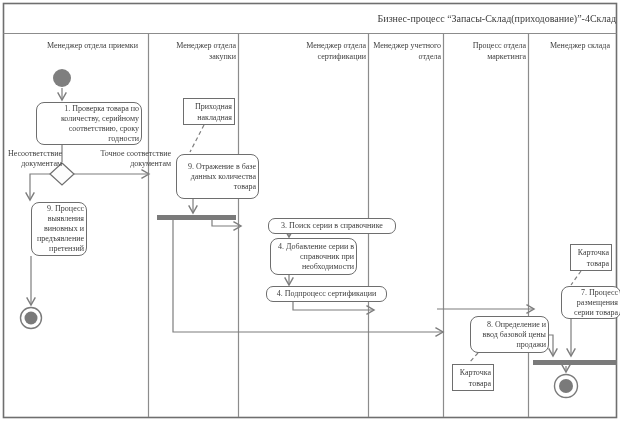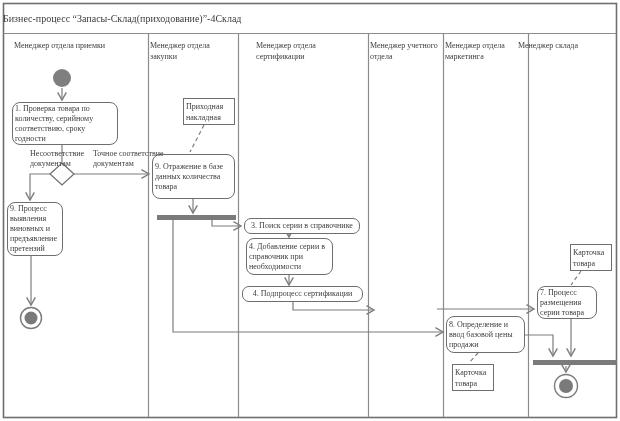--- a/index.html
+++ b/index.html
@@ -2,36 +2,36 @@
 <html><head>
 <meta charset="utf-8">
 <style>
   html,body{margin:0;padding:0;background:#ffffff;}
   .canvas{
     position:relative;width:620px;height:421px;background:#ffffff;
     font-family:"Liberation Serif","DejaVu Serif",serif;color:#3c3c3c;
     overflow:hidden;
   }
   .layer{position:absolute;left:0;top:0;z-index:1;}
-  .txt{position:absolute;z-index:2;text-align:left;box-sizing:border-box;}
+  .txt{position:absolute;z-index:2;text-align:right;box-sizing:border-box;}
   .title{
     left:3px;top:4px;width:613px;height:29px;font-size:10px;line-height:29px;
   }
   .lane-h{top:40px;font-size:8px;line-height:11px;}
   .act{
     border:1px solid #6e6e6e;border-radius:8px;background:#ffffff;
     font-size:8px;line-height:10px;display:flex;align-items:center;
-    justify-content:center;padding:1px 2px;
+    justify-content:center;padding:1px 2px;margin-left:24px;
   }
   .pill{border-radius:7px;}
   .doc{
     border:1px solid #6e6e6e;background:#ffffff;font-size:8px;line-height:11px;
     display:flex;align-items:center;justify-content:center;padding:1px 2px;
   }
-  .edge-label{font-size:8px;line-height:10px;margin-left:30px;}
+  .edge-label{font-size:8px;line-height:10px;}
 </style>
 </head>
 <body>
 
 <div class="canvas">
 
   <svg class="layer" width="620" height="421" viewBox="0 0 620 421">
     <defs>
       <marker id="arr" viewBox="0 0 10 10" refX="8" refY="5" markerWidth="9" markerHeight="9" orient="auto-start-reverse">
         <path d="M1,1 L8,5 L1,9" fill="none" stroke="#7d7d7d" stroke-width="1.3"></path>
@@ -85,27 +85,27 @@
       <circle cx="566" cy="386" r="7" fill="#7a7a7a"></circle>
     </g>
   </svg>
 
   <div class="txt title">Бизнес-процесс “Запасы-Склад(приходование)”-4Склад</div>
 
   <div class="txt lane-h" style="left:150px;width:86px;">Менеджер отдела закупки</div>
   <div class="txt lane-h" style="left:14px;width:124px;">Менеджер отдела приемки</div>
   <div class="txt lane-h" style="left:240px;width:126px;padding-left:16px;">Менеджер отдела сертификации</div>
   <div class="txt lane-h" style="left:370px;width:71px;">Менеджер учетного отдела</div>
-  <div class="txt lane-h" style="left:445px;width:81px;">Менеджер отдела маркетинга</div>
-  <div class="txt lane-h" style="left:518px;width:80px;">Менеджер склада</div>
+  <div class="txt lane-h" style="left:445px;width:81px;">Процесс отдела маркетинга</div>
+  <div class="txt lane-h" style="left:530px;width:80px;">Менеджер склада</div>
 
   <div class="txt act" style="left:12px;top:102px;width:106px;height:43px;">1. Проверка товара по количеству, серийному соответствию, сроку годности</div>
   <div class="txt act" style="left:7px;top:202px;width:56px;height:54px;">9. Процесс выявления виновных и предъявление претензий</div>
   <div class="txt act" style="left:152px;top:154px;width:83px;height:45px;">9. Отражение в базе данных количества товара</div>
-  <div class="txt act pill" style="left:244px;top:218px;width:116px;height:16px;">3. Поиск серии в справочнике</div>
+  <div class="txt act pill" style="left:244px;top:218px;width:128px;height:16px;">3. Поиск серии в справочнике</div>
   <div class="txt act" style="left:246px;top:238px;width:87px;height:37px;">4. Добавление серии в справочник при необходимости</div>
   <div class="txt act pill" style="left:242px;top:286px;width:121px;height:16px;">4. Подпроцесс сертификации</div>
   <div class="txt act" style="left:446px;top:316px;width:79px;height:37px;">8. Определение и ввод базовой цены продажи</div>
   <div class="txt act" style="left:537px;top:286px;width:60px;height:33px;">7. Процесс размещения серии товара</div>
 
   <div class="txt doc" style="left:183px;top:98px;width:52px;height:27px;">Приходная накладная</div>
   <div class="txt doc" style="left:452px;top:364px;width:42px;height:27px;">Карточка товара</div>
   <div class="txt doc" style="left:570px;top:244px;width:42px;height:27px;">Карточка товара</div>
 
   <div class="txt edge-label" style="left:0px;top:149px;width:62px;">Несоответствие документам</div>

